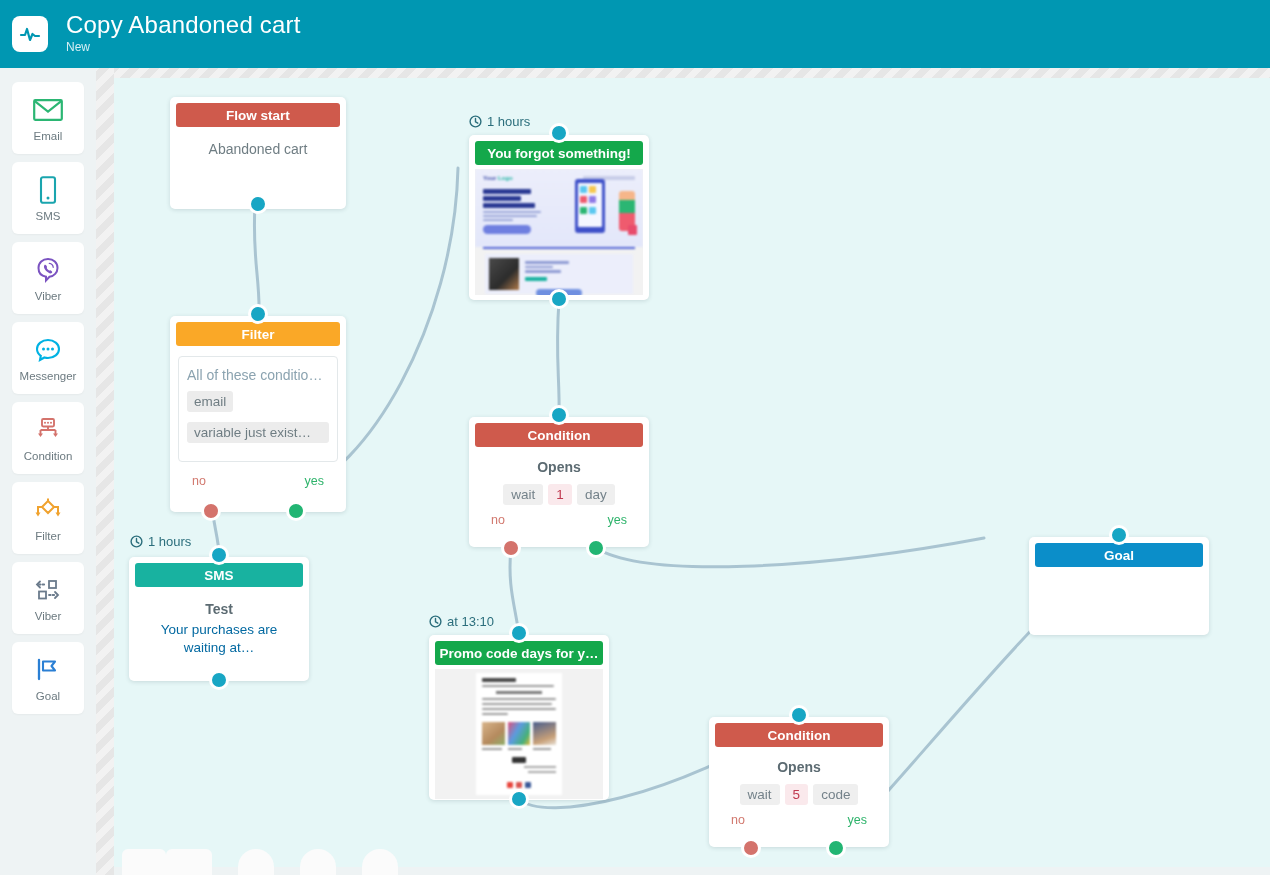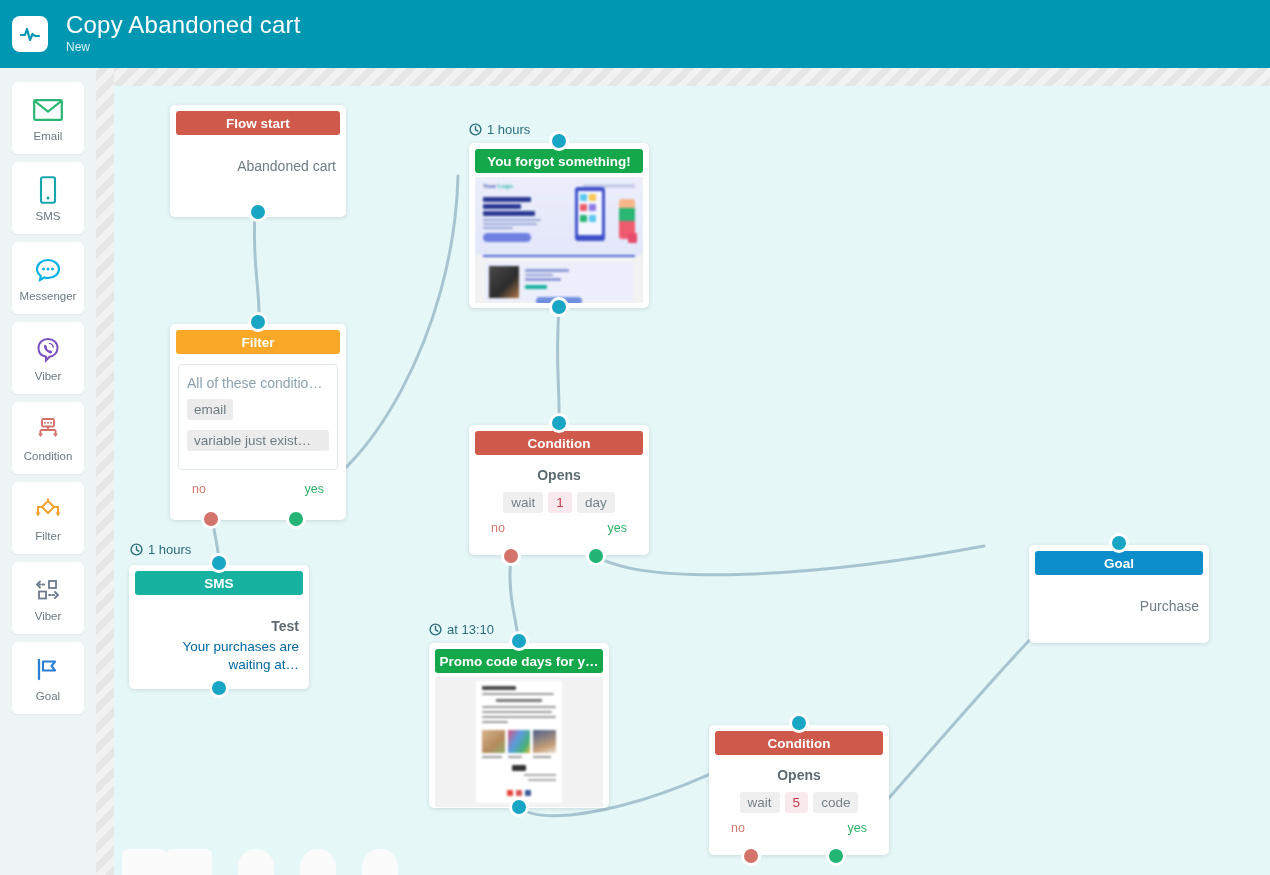--- a/index.html
+++ b/index.html
@@ -63,21 +63,21 @@
     cursor: pointer;
     box-shadow: 0 1px 2px rgba(0,0,0,.04);
   }
   .side-icon { height: 30px; display: flex; align-items: center; justify-content: center; }
   .side-label {
     font-size: 11.5px; color: #6c7a80; margin-top: 5px;
   }
 
   
   .canvas {
-    position: absolute; left: 114px; top: 86px;
+    position: absolute; left: 114px; top: 78px;
     width: 1156px; height: 789px;
     background: #e6f7f7;
     overflow: hidden;
   }
   .edges { position: absolute; left: 0; top: 0; width: 1156px; height: 789px; }
 
   
   .node {
     position: absolute;
     background: #ffffff;
@@ -94,22 +94,22 @@
     white-space: nowrap; overflow: hidden;
   }
   .hd-red   { background: #cf5a4c; }
   .hd-org   { background: #faa827; }
   .hd-teal  { background: #18b2a0; }
   .hd-green { background: #14a84b; }
   .hd-blue  { background: #0b8ec9; }
 
   .node-body {
     padding: 14px 10px 12px 10px;
-    text-align: right;
-    font-size: 14px; color: #6f7d83; margin-top: 9px;
+    text-align: center;
+    font-size: 14px; color: #6f7d83;
   }
   .node-strong { font-weight: bold; color: #5c6b72; font-size: 14px; }
   .node-sub { font-size: 13.5px; color: #0369a1; line-height: 18px; margin-top: 4px; }
 
   
   .filter-box {
     margin: 10px 8px 6px 8px;
     border: 1px solid #e3e8ea;
     border-radius: 4px;
     padding: 10px 8px 12px 8px;
@@ -264,39 +264,39 @@
         <rect x="3" y="1.2" width="14" height="25.6" rx="2" fill="none" stroke="#1aa5ae" stroke-width="2.1"></rect>
         <circle cx="10" cy="22" r="1.5" fill="#1aa5ae"></circle>
       </svg>
     </div>
     <div class="side-label">SMS</div>
   </div>
 
 
   <div class="side-item">
     <div class="side-icon">
+      <svg width="26" height="26" viewBox="0 0 26 26">
+        <path d="M13 2 C18.5 2 22.5 5.8 22.5 11 C22.5 15.5 19 19.2 14.5 19.8 L11 23.5 L11 19.7 C6.3 19 3.5 15.6 3.5 11 C3.5 5.8 7.5 2 13 2 Z" fill="none" stroke="#7b53c1" stroke-width="2"></path>
+        <path d="M9.5 8 C9.5 8 10.5 7.3 11.3 8.4 C12.1 9.5 12.4 10.2 11.7 10.8 C11.7 10.8 12.4 12.8 14.4 13.8 C15 13 15.8 13.4 16.7 14.2 C17.6 15 17 15.8 17 15.8 C15.6 17.3 12.8 15.6 11.2 14 C9.6 12.4 8.2 9.6 9.5 8 Z" fill="#7b53c1"></path>
+        <path d="M14.3 6.3 C16.8 6.6 18 8 18.2 10.3" fill="none" stroke="#7b53c1" stroke-width="1.3" stroke-linecap="round"></path>
+      </svg>
+    </div>
+    <div class="side-label">Viber</div>
+  </div>
+
+  <div class="side-item">
+    <div class="side-icon">
       <svg width="28" height="26" viewBox="0 0 28 26">
         <path d="M14 3 C20 3 25 7 25 12 C25 17 20 21 14 21 C12.7 21 11.5 20.8 10.4 20.5 L6 23 L6.8 18.8 C4.4 17 3 14.7 3 12 C3 7 8 3 14 3 Z" fill="none" stroke="#00b2e3" stroke-width="2.1"></path>
         <circle cx="9.5" cy="12" r="1.5" fill="#00b2e3"></circle>
         <circle cx="14" cy="12" r="1.5" fill="#00b2e3"></circle>
         <circle cx="18.5" cy="12" r="1.5" fill="#00b2e3"></circle>
       </svg>
     </div>
     <div class="side-label">Messenger</div>
-  </div>
-
-  <div class="side-item">
-    <div class="side-icon">
-      <svg width="26" height="26" viewBox="0 0 26 26">
-        <path d="M13 2 C18.5 2 22.5 5.8 22.5 11 C22.5 15.5 19 19.2 14.5 19.8 L11 23.5 L11 19.7 C6.3 19 3.5 15.6 3.5 11 C3.5 5.8 7.5 2 13 2 Z" fill="none" stroke="#7b53c1" stroke-width="2"></path>
-        <path d="M9.5 8 C9.5 8 10.5 7.3 11.3 8.4 C12.1 9.5 12.4 10.2 11.7 10.8 C11.7 10.8 12.4 12.8 14.4 13.8 C15 13 15.8 13.4 16.7 14.2 C17.6 15 17 15.8 17 15.8 C15.6 17.3 12.8 15.6 11.2 14 C9.6 12.4 8.2 9.6 9.5 8 Z" fill="#7b53c1"></path>
-        <path d="M14.3 6.3 C16.8 6.6 18 8 18.2 10.3" fill="none" stroke="#7b53c1" stroke-width="1.3" stroke-linecap="round"></path>
-      </svg>
-    </div>
-    <div class="side-label">Viber</div>
   </div>
 
   <div class="side-item">
     <div class="side-icon">
       <svg width="28" height="26" viewBox="0 0 28 26">
         <rect x="8" y="2" width="12" height="7.5" rx="1.2" fill="none" stroke="#d4736c" stroke-width="1.9"></rect>
         <circle cx="11" cy="5.8" r="1" fill="#d4736c"></circle>
         <circle cx="14" cy="5.8" r="1" fill="#d4736c"></circle>
         <circle cx="17" cy="5.8" r="1" fill="#d4736c"></circle>
         <path d="M14 9.5 V13 M6.5 13 H21.5 M6.5 13 V18 M21.5 13 V18" fill="none" stroke="#d4736c" stroke-width="1.9"></path>
@@ -545,21 +545,20 @@
       <span class="port-no">no</span>
       <span class="port-yes">yes</span>
     </div>
     <div class="dot dot-teal" style="left:90px; top:-2px;"></div>
     <div class="dot dot-red" style="left:42px; top:131px;"></div>
     <div class="dot dot-grn" style="left:127px; top:131px;"></div>
   </div>
 
   <div class="node" style="left:915px; top:459px; width:180px; height:98px;">
     <div class="node-hd hd-blue">Goal</div>
-    <div class="node-body">Purchase</div>
     <div class="dot dot-teal" style="left:90px; top:-2px;"></div>
   </div>
 
 </div>
 
 <div class="bottom-bar">
   <div class="bb-rect"></div>
   <div class="bb-rect wide" style="margin-left:-12px;"></div>
   <div class="bb-circ" style="margin-left:14px;"></div>
   <div class="bb-circ" style="margin-left:14px;"></div>

